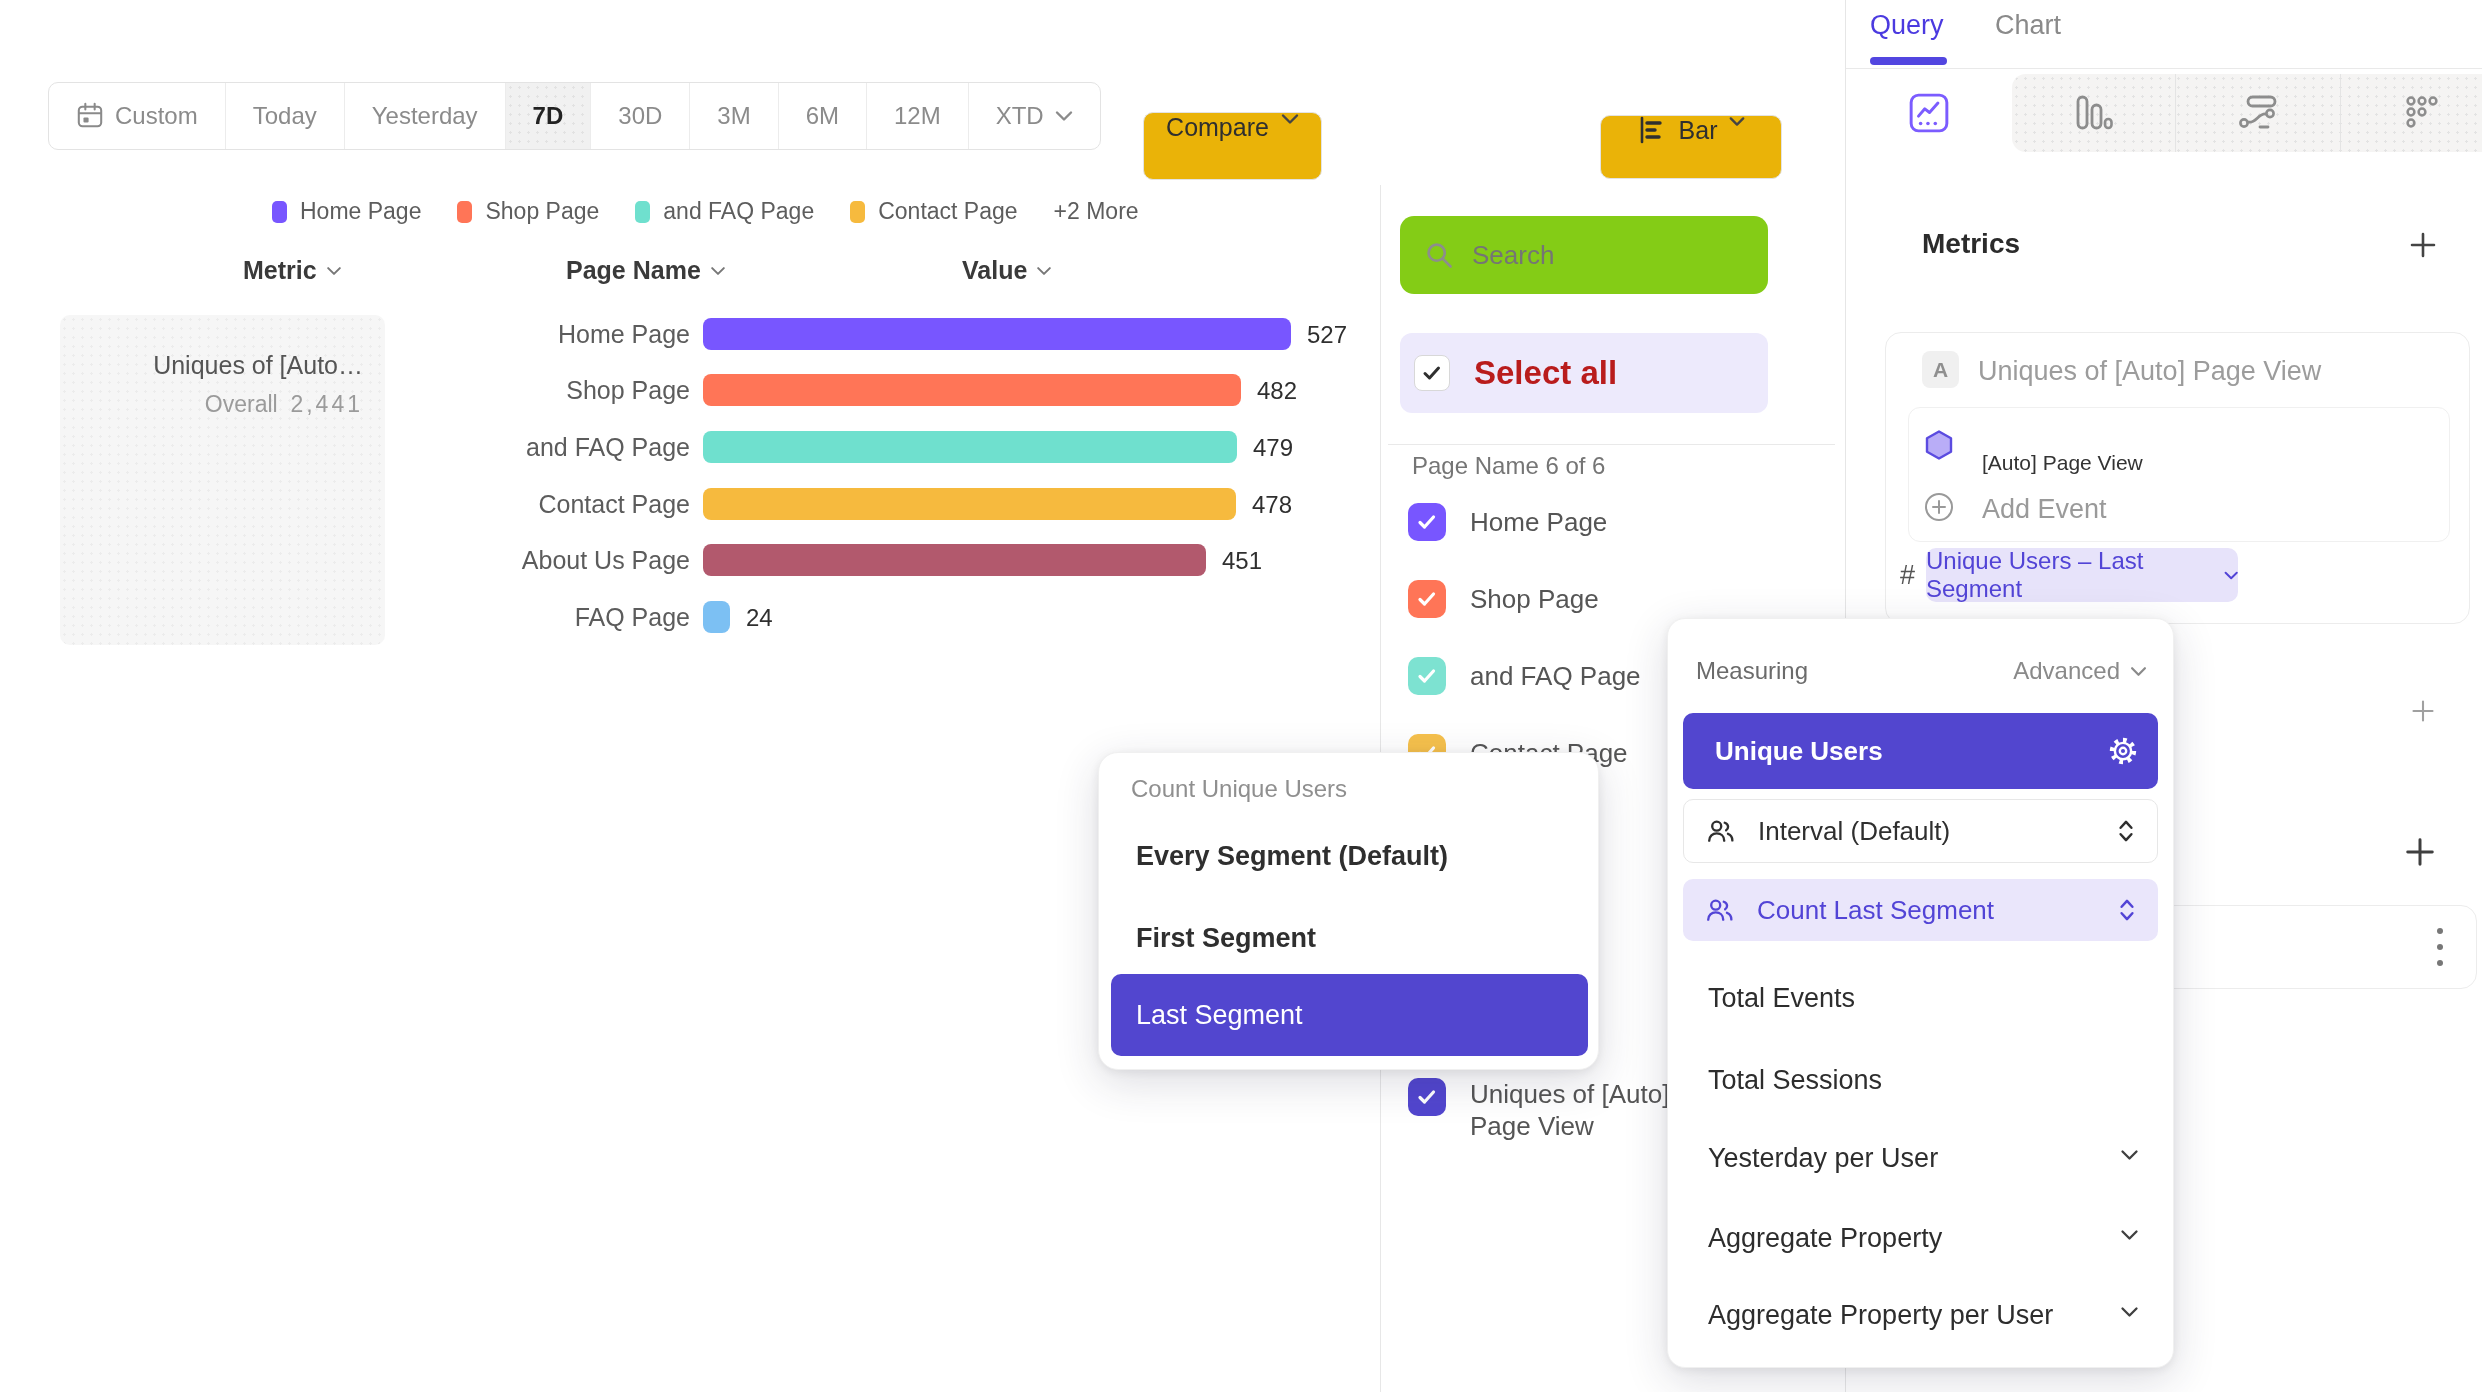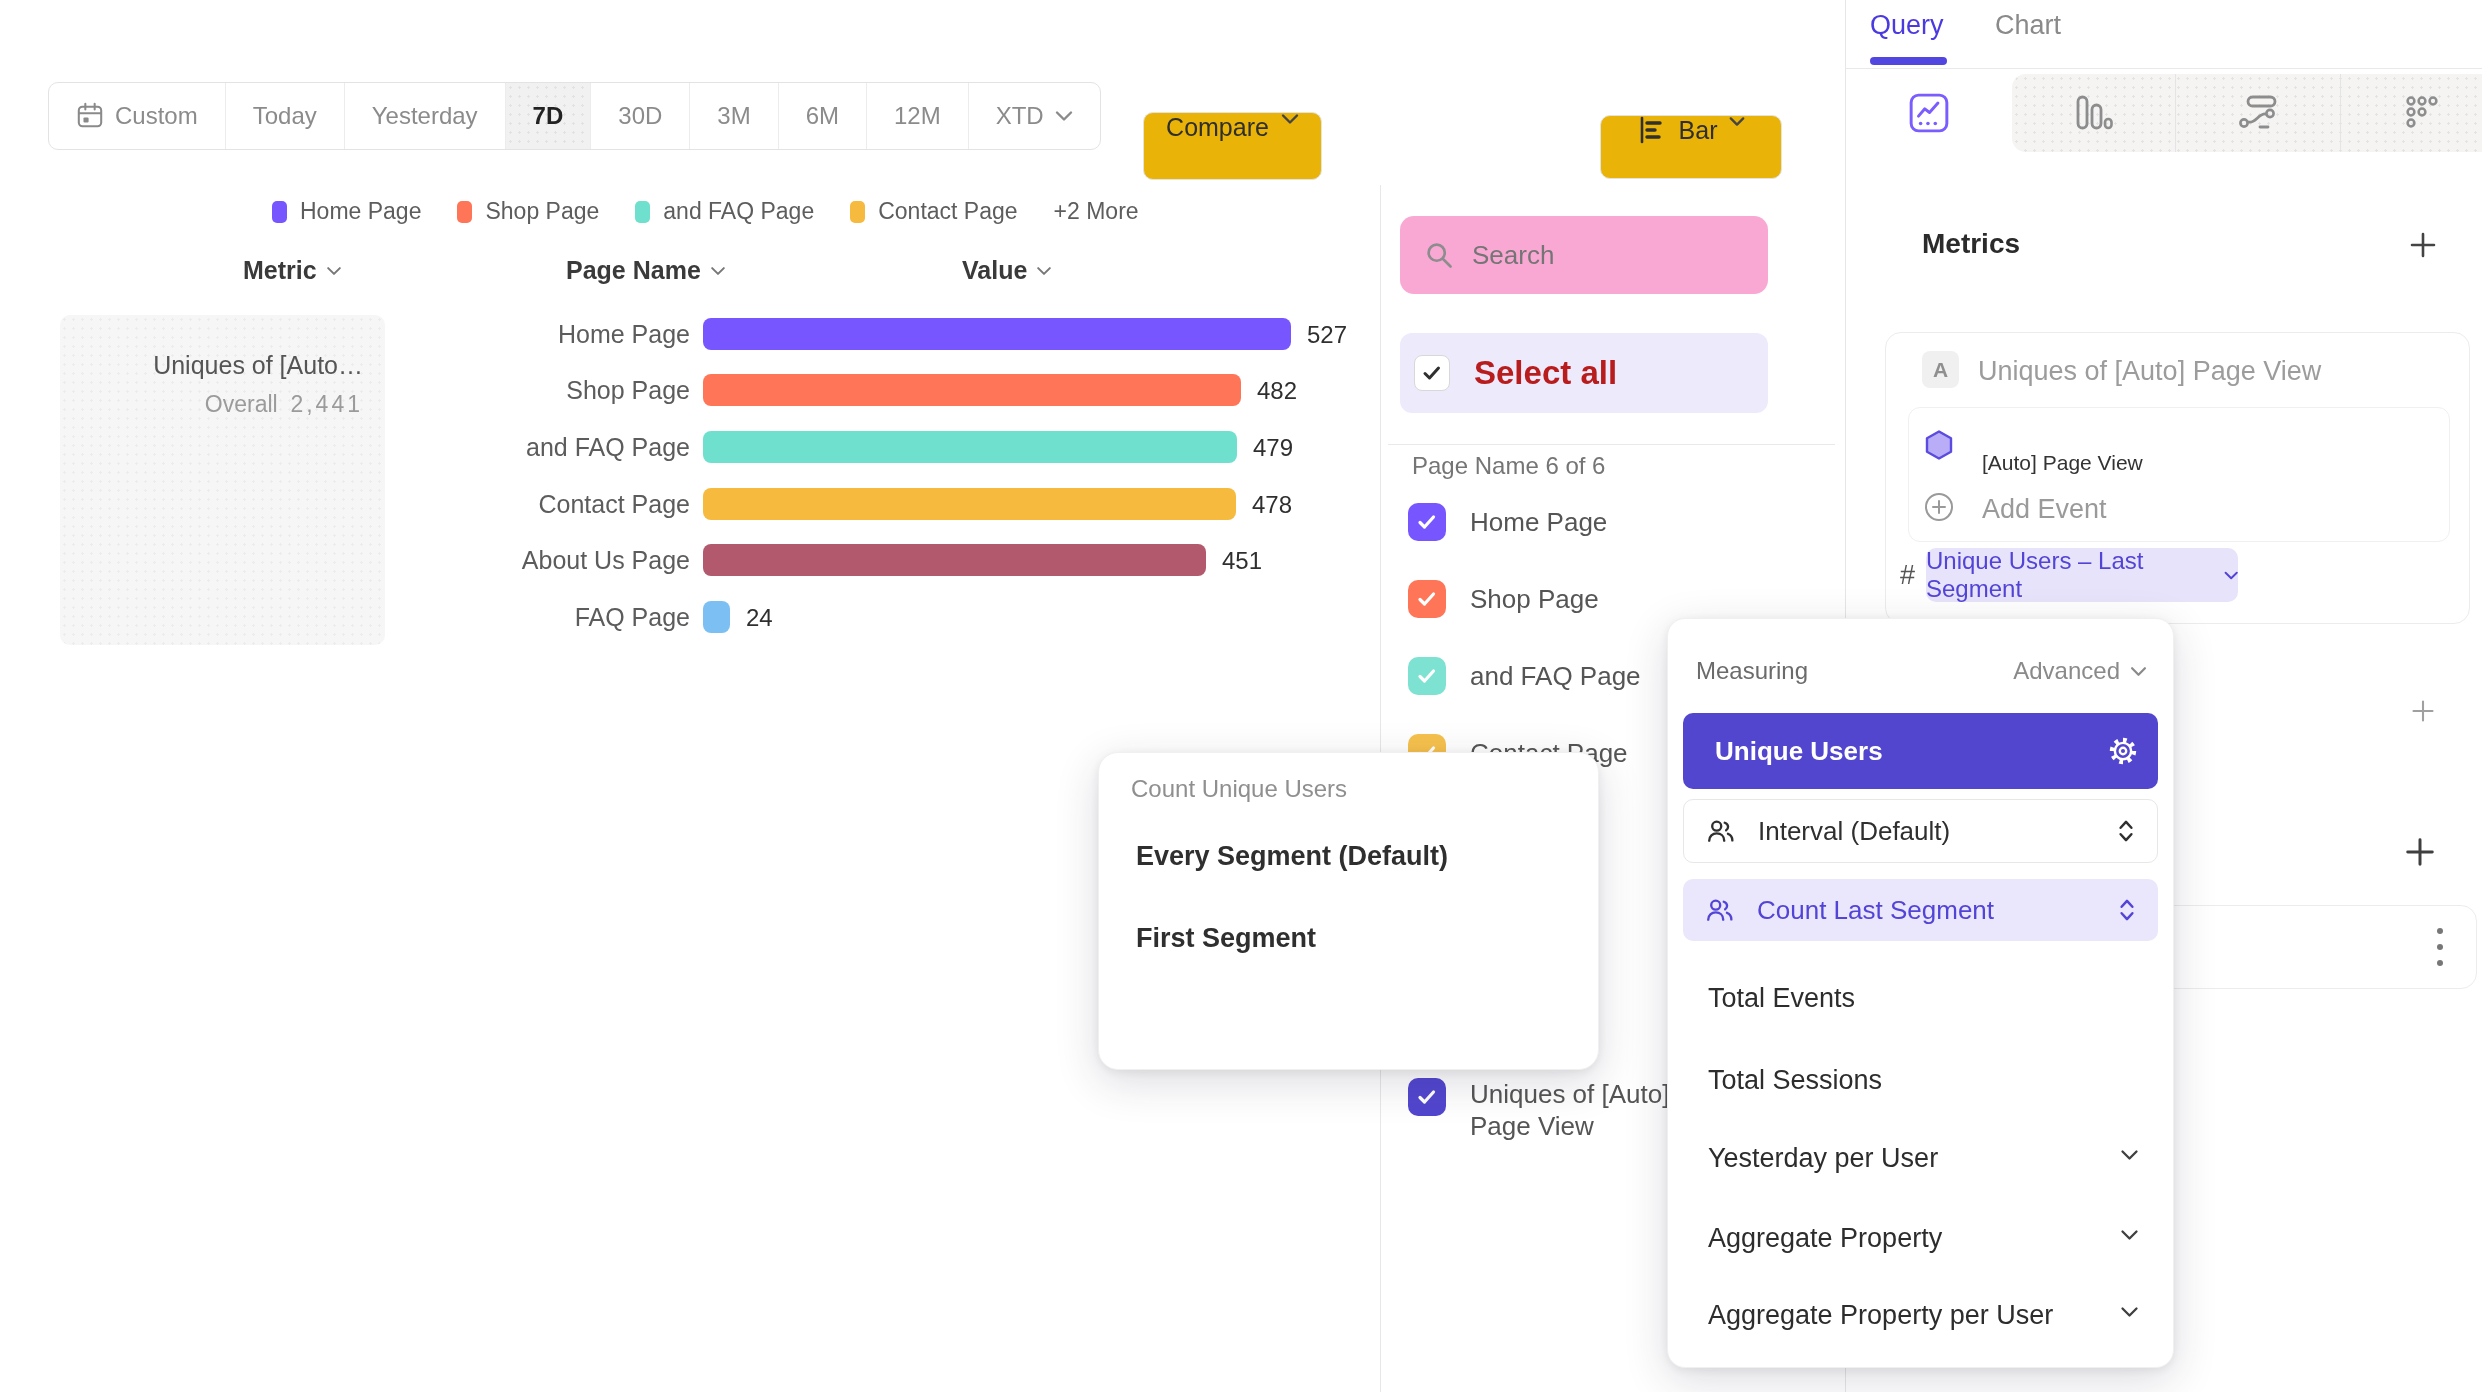--- a/index.html
+++ b/index.html
@@ -185,21 +185,21 @@
     <div class="val" style="left: 1222px;">451</div>
   </div>
   <div class="chart-row" style="top:601px;">
     <div class="rowlabel">FAQ Page</div>
     <div class="bar" style="width: 27px; background-color: rgb(124, 192, 243);"></div>
     <div class="val" style="left: 746px;">24</div>
   </div>
 
   <div class="abs" style="left:1380px;top:185px;width:1px;height:1207px;background:#e7e7e7;"></div>
 
-  <div class="abs flex" style="left:1400px;top:216px;width:368px;height:78px;border-radius:14px;background:#f9a8d4;align-items:center;">
+  <div class="abs flex" style="left:1400px;top:216px;width:368px;height:78px;border-radius:14px;background:#84cc16;align-items:center;">
     <svg style="margin-left:24px;" width="30" height="30" viewBox="0 0 26 26">
       <circle cx="11" cy="11" r="7" fill="none" stroke="#8d8d8d" stroke-width="2.3"></circle>
         <path d="M16.5 16.5L23 23" stroke="#8d8d8d" stroke-width="2.3" stroke-linecap="round"></path>
     </svg>
     <input style="border: none; background: transparent; outline: none; font-size: 26px; color: rgb(85, 85, 85); margin-left: 16px; width: 270px; font-family: inherit;" placeholder="Search">
   </div>
 
   <div class="abs flex" style="left:1400px;top:333px;width:368px;height:80px;border-radius:12px;background:#edeafc;">
     <span style="margin-left:14px;width:34px;height:34px;background:#fff;border:1px solid #d8d8d8;border-radius:8px;display:flex;align-items:center;justify-content:center;">
       <svg class="tick" viewBox="0 0 24 24">
@@ -348,20 +348,23 @@
       </svg>
   </div>
 
   <div class="pop" style="left:1098px;top:752px;width:499px;height:316px;z-index:30;">
     <div style="position:absolute;left:32px;top:22px;font-size:24px;color:#8f8f8f;">Count Unique Users</div>
     <div class="popt" style="top:62px;">
         <span>Every Segment (Default)</span>
       </div>
     <div class="popt" style="top:144px;">
         <span>First Segment</span>
+      </div>
+    <div class="popt sel" style="top:221px;">
+        <span>Last Segment</span>
       </div>
   </div>
 
   <div class="pop" style="left:1667px;top:618px;width:505px;height:748px;border-radius:18px;z-index:25;">
     <div style="position:absolute;left:28px;top:38px;font-size:24px;color:#6b6b6b;">Measuring</div>
     <div style="position:absolute;right:26px;top:38px;display:flex;align-items:center;gap:10px;">
       <span style="font-size:24px;color:#8a8a8a;">Advanced</span>
       <svg width="17" height="11" viewBox="0 0 18 12">
           <path d="M2 2.5l7 7 7-7" fill="none" stroke="#8a8a8a" stroke-width="2.4" stroke-linecap="round" stroke-linejoin="round"></path>
         </svg>

